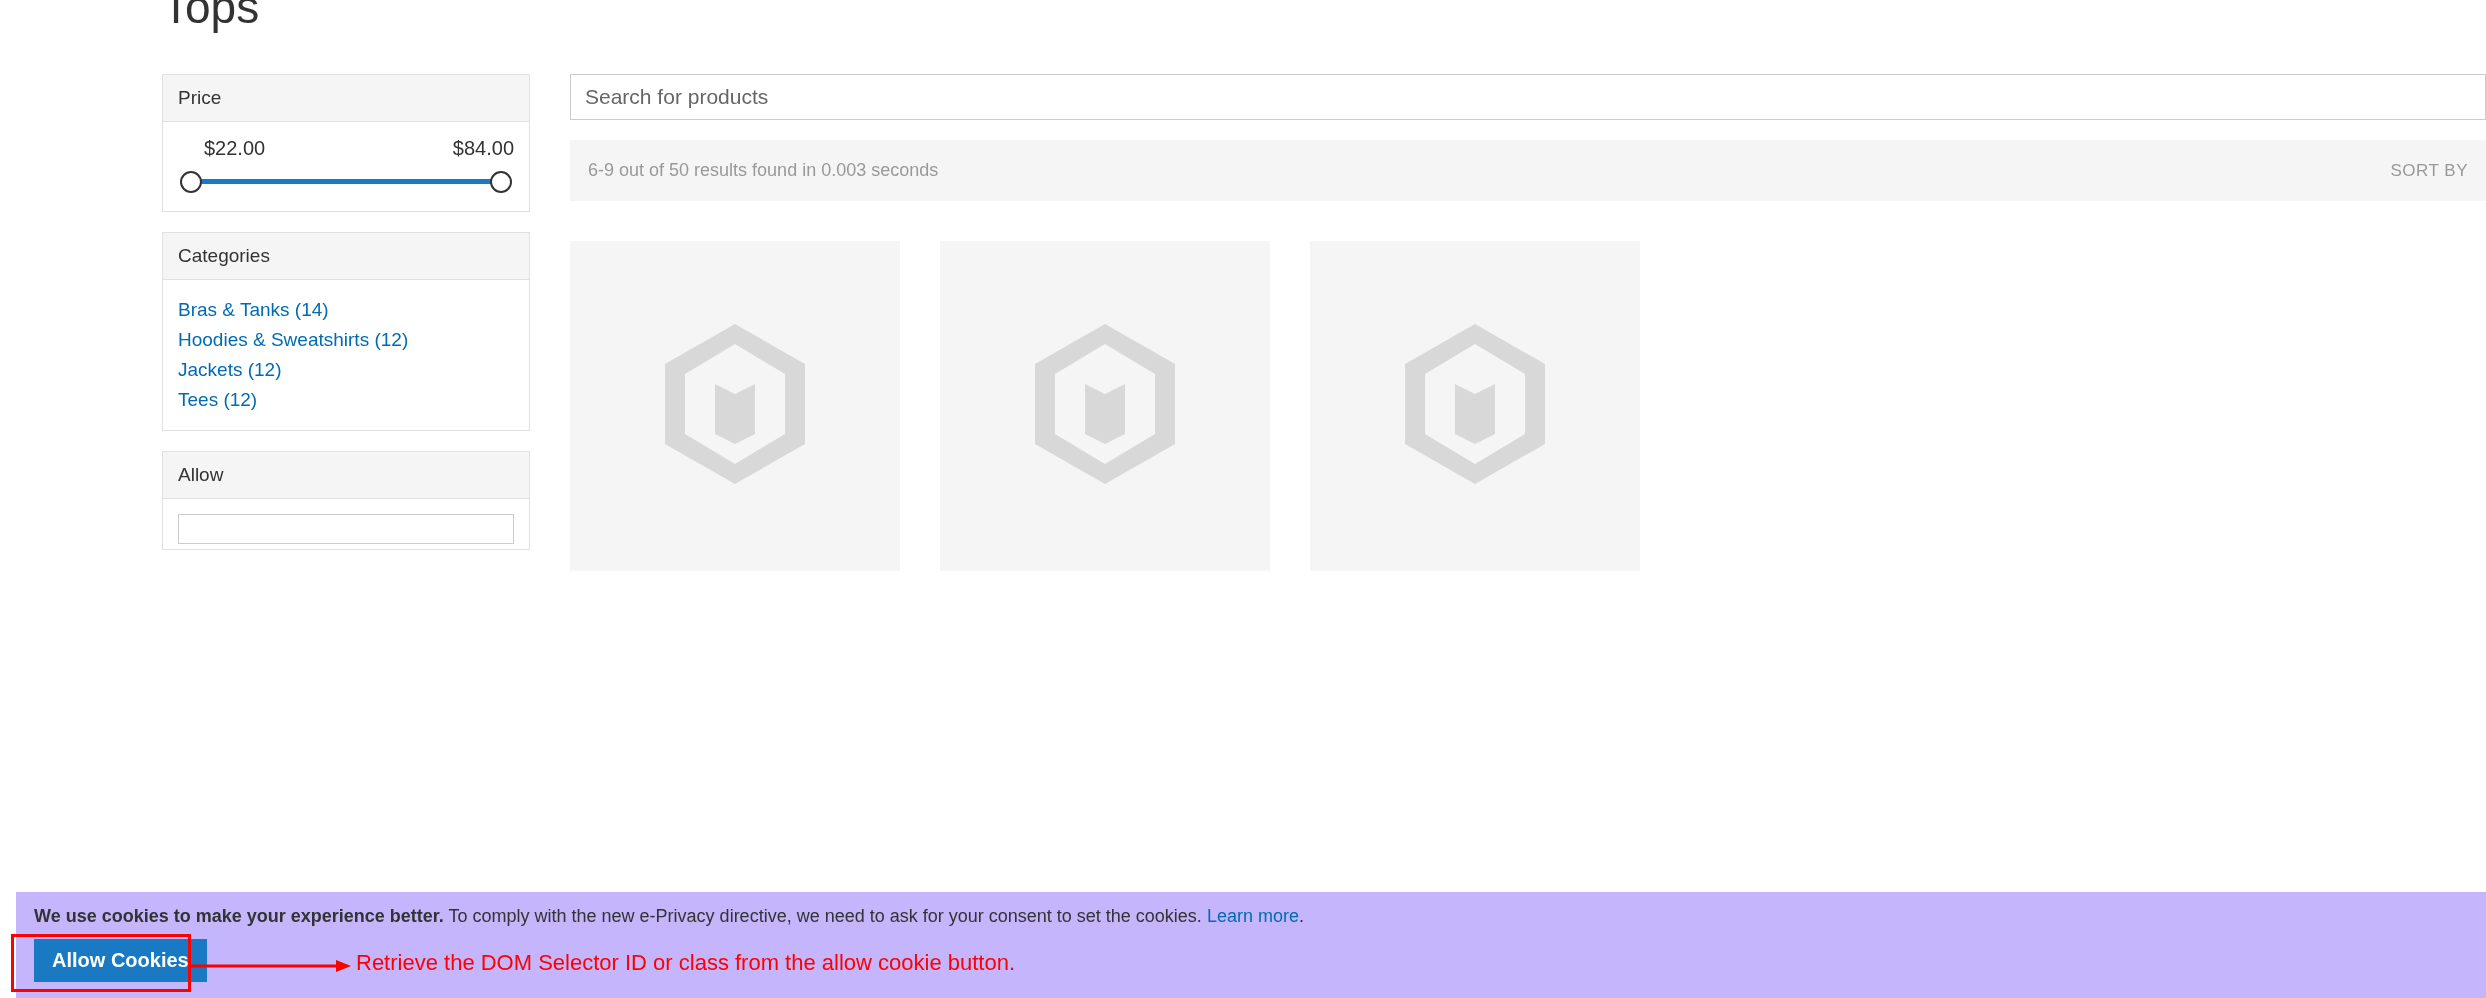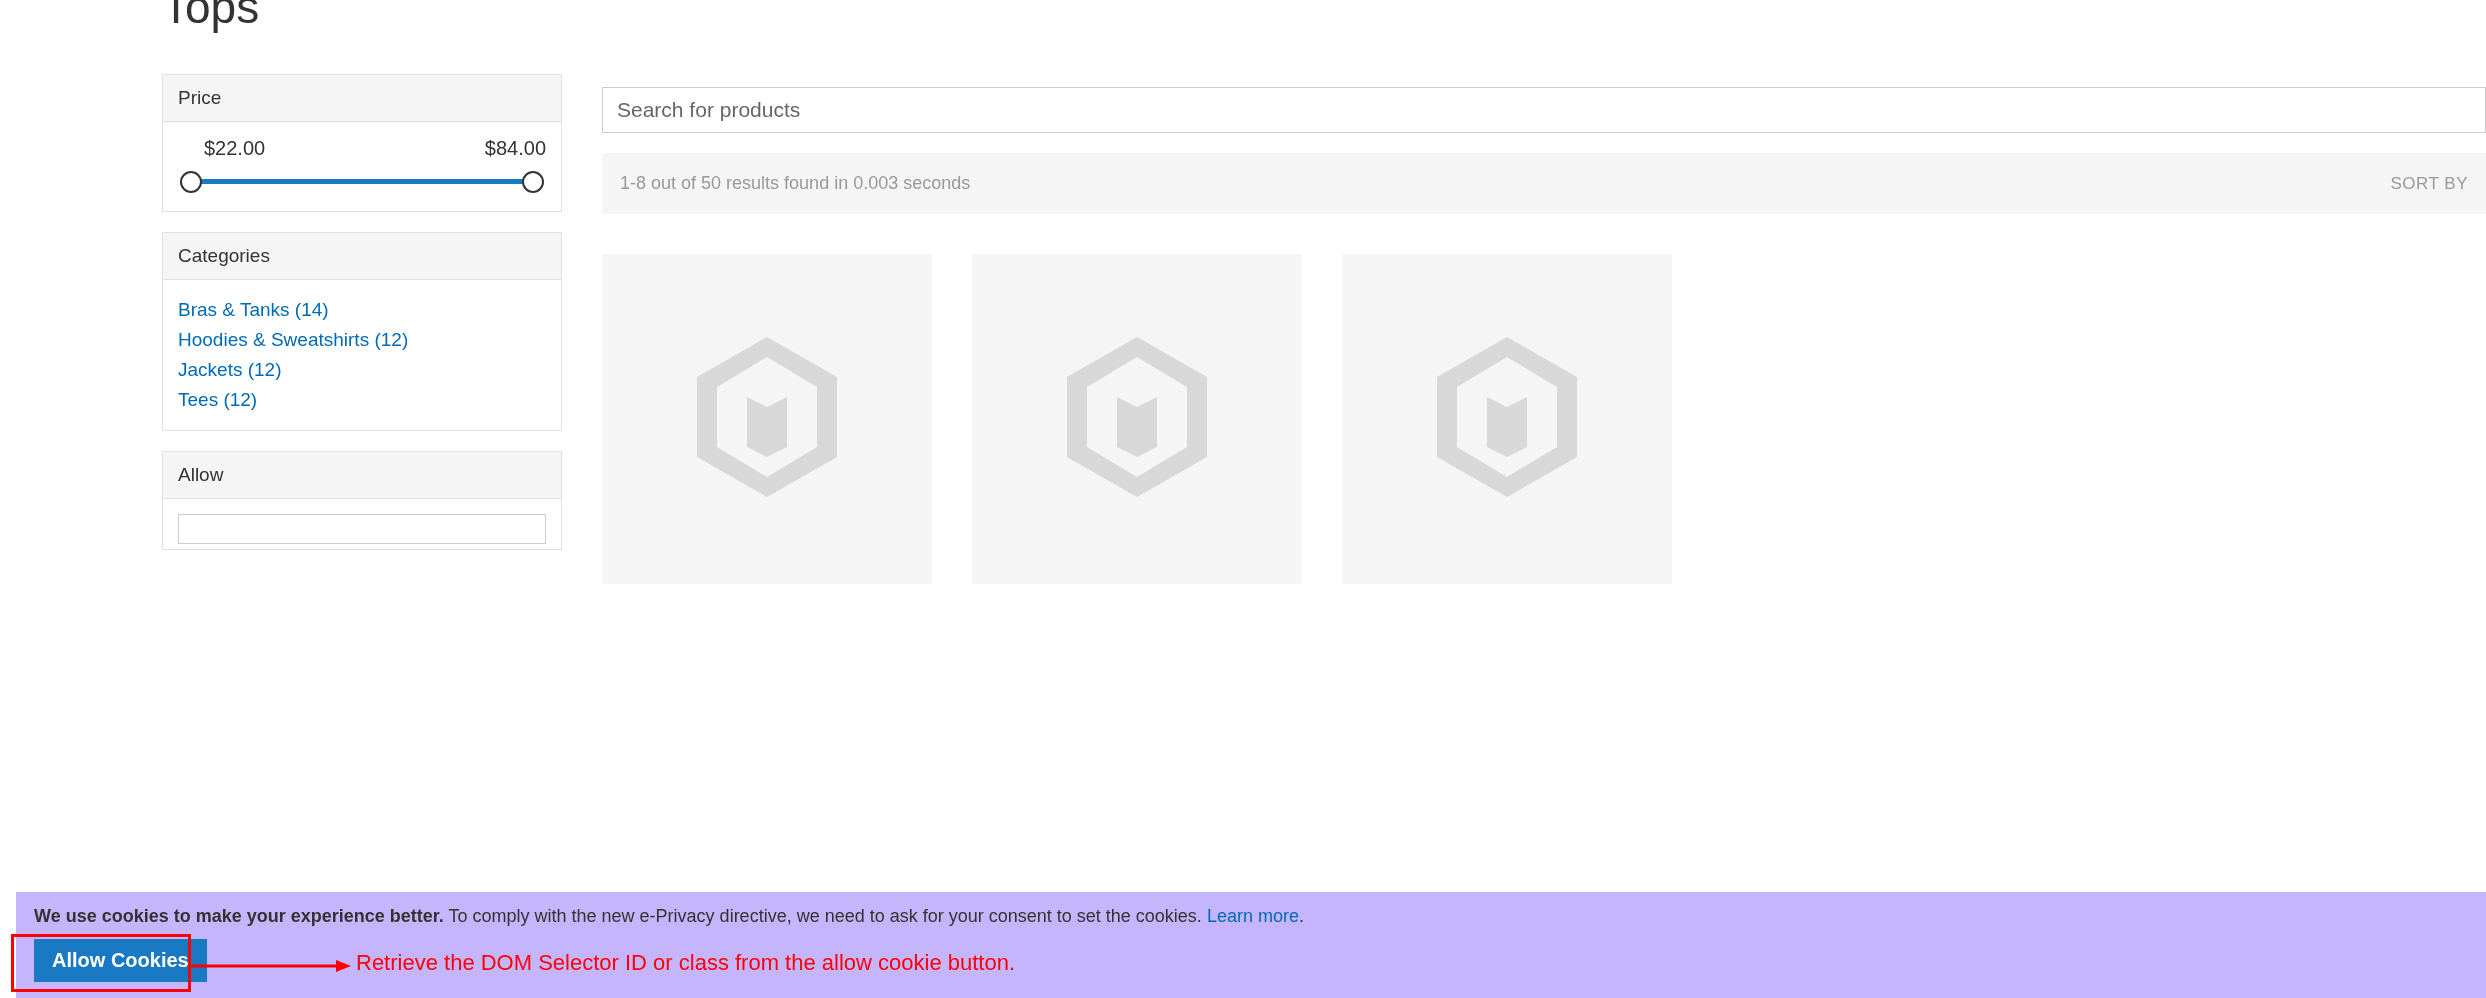--- a/index.html
+++ b/index.html
@@ -1,20 +1,20 @@
 <!DOCTYPE html>
 <html><head>
   <meta charset="utf-8">
   <style>
     * { box-sizing: border-box; margin: 0; padding: 0; }
     body { font-family: -apple-system, BlinkMacSystemFont, "Segoe UI", Helvetica, Arial, sans-serif; color: #333; background: #ffffff; }
     .container { display: flex; padding: 0 0 0 0; }
     .page-title { font-size: 46px; font-weight: 400; color: #333; margin-left: 162px; margin-top: -20px; }
-    .sidebar { width: 400px; margin-left: 162px; margin-top: 40px; }
-    .main { flex: 1; margin-left: 40px; margin-top: 53px; }
+    .sidebar { width: 368px; margin-left: 162px; margin-top: 40px; }
+    .main { flex: 1; margin-left: 40px; margin-top: 40px; }
     .filter-block { border: 1px solid #e1e1e1; background: #ffffff; margin-bottom: 20px; }
     .filter-header { background: #f5f5f5; padding: 12px 15px; font-size: 19px; color: #333; border-bottom: 1px solid #e1e1e1; }
     .filter-body { padding: 15px; background: #ffffff; }
     .price-labels { display: flex; justify-content: space-between; font-size: 20px; color: #333; margin-bottom: 6px; margin-left: 26px; }
     .slider-wrap { position: relative; height: 30px; padding: 0 12px; }
     .slider-track { position: absolute; top: 13px; left: 12px; right: 12px; height: 5px; background: #1979c3; border-radius: 2px; }
     .slider-handle { position: absolute; top: 5px; width: 22px; height: 22px; border-radius: 50%; background: #fff; border: 2px solid #333; cursor: pointer; }
     .slider-handle.left { left: 2px; }
     .slider-handle.right { right: 2px; }
     .cat-list { list-style: none; }
@@ -76,21 +76,21 @@
       <div class="filter-body" style="padding-bottom:5px;">
         <div style="border:1px solid #ccc; height:30px; width:100%;"></div>
       </div>
     </div>
   </aside>
 
   <main class="main">
     <input type="text" class="search-input" placeholder="Search for products" style="">
     <div class="results-bar">
       <div>
-        <span>1-8 out of </span><strong>50 results found</strong><span> in 0.003 seconds</span>
+        <span>6-9 out of </span><strong>50 results found</strong><span> in 0.003 seconds</span>
       </div>
       <div class="sort-by">SORT BY</div>
     </div>
     <div class="products">
       <div class="product-card">
         <div class="product-placeholder">
           <svg viewBox="0 0 100 100">
               <path fill="#d8d8d8" d="M50 10 L85 30 L85 70 L50 90 L15 70 L15 30 Z M50 20 L25 35 L25 65 L50 80 L75 65 L75 35 Z M40 40 L40 65 L50 70 L50 45 Z M60 40 L60 65 L50 70 L50 45 Z"></path>
             </svg>
         </div>

